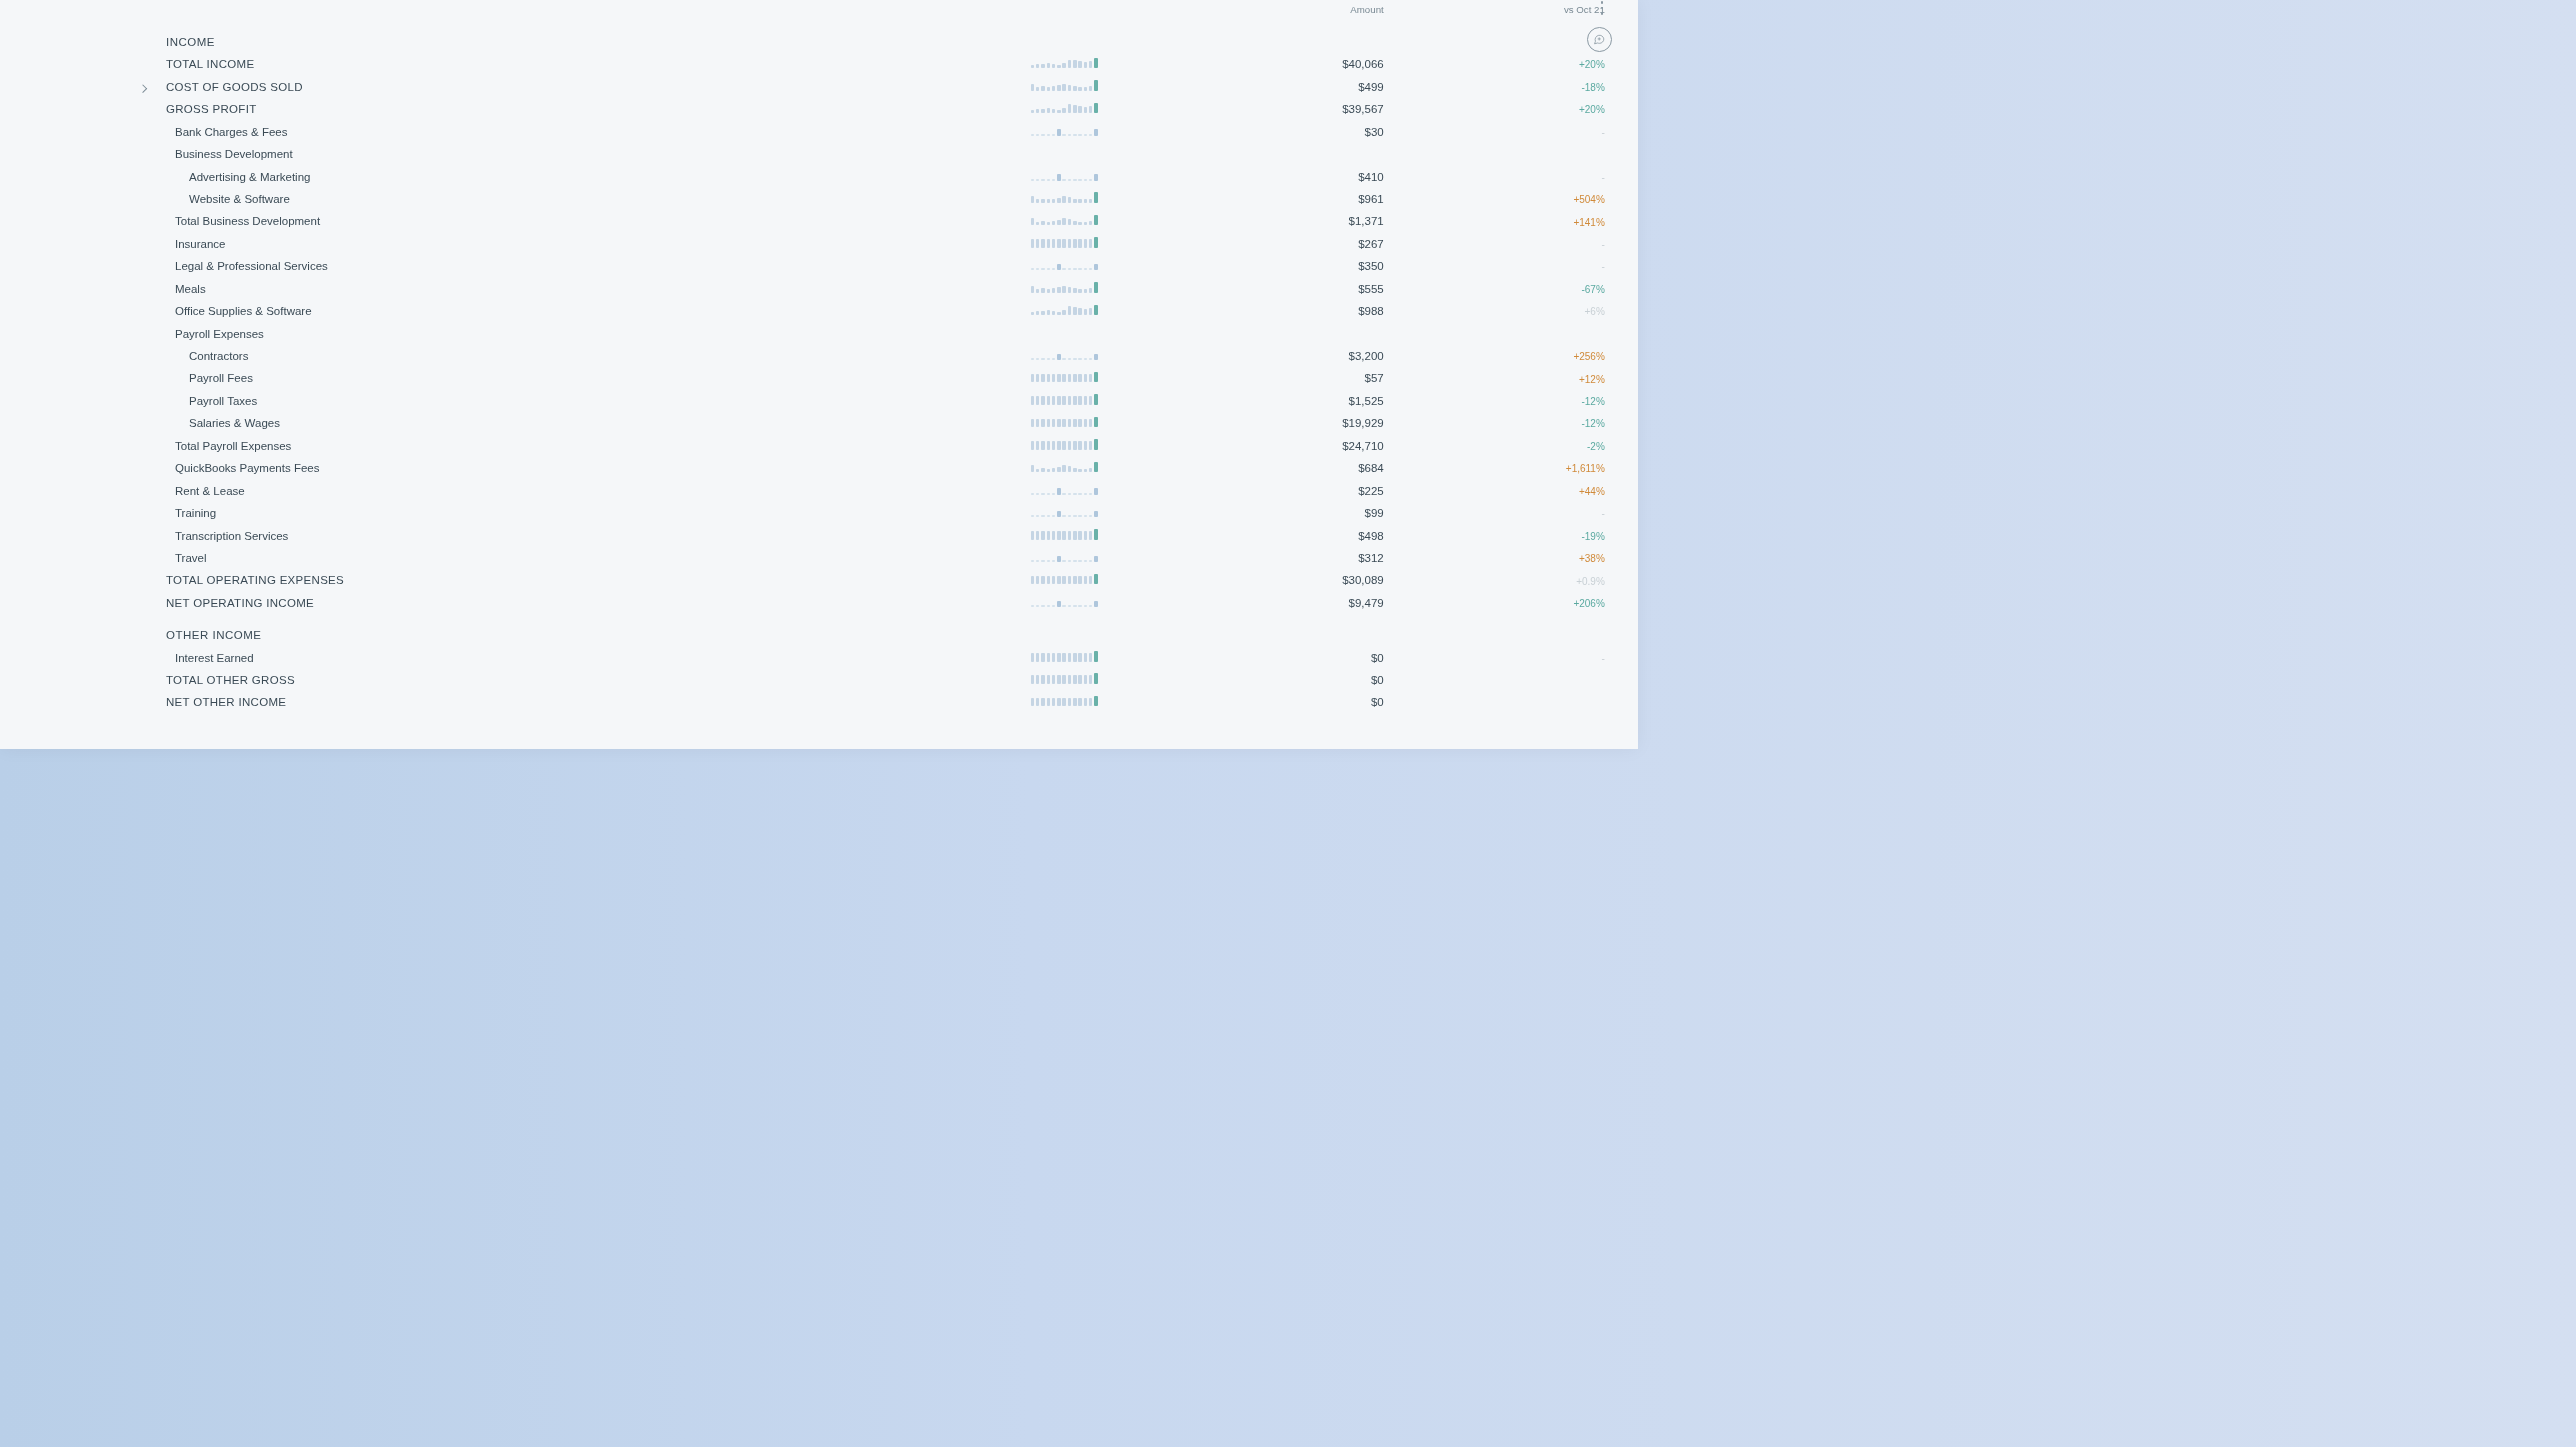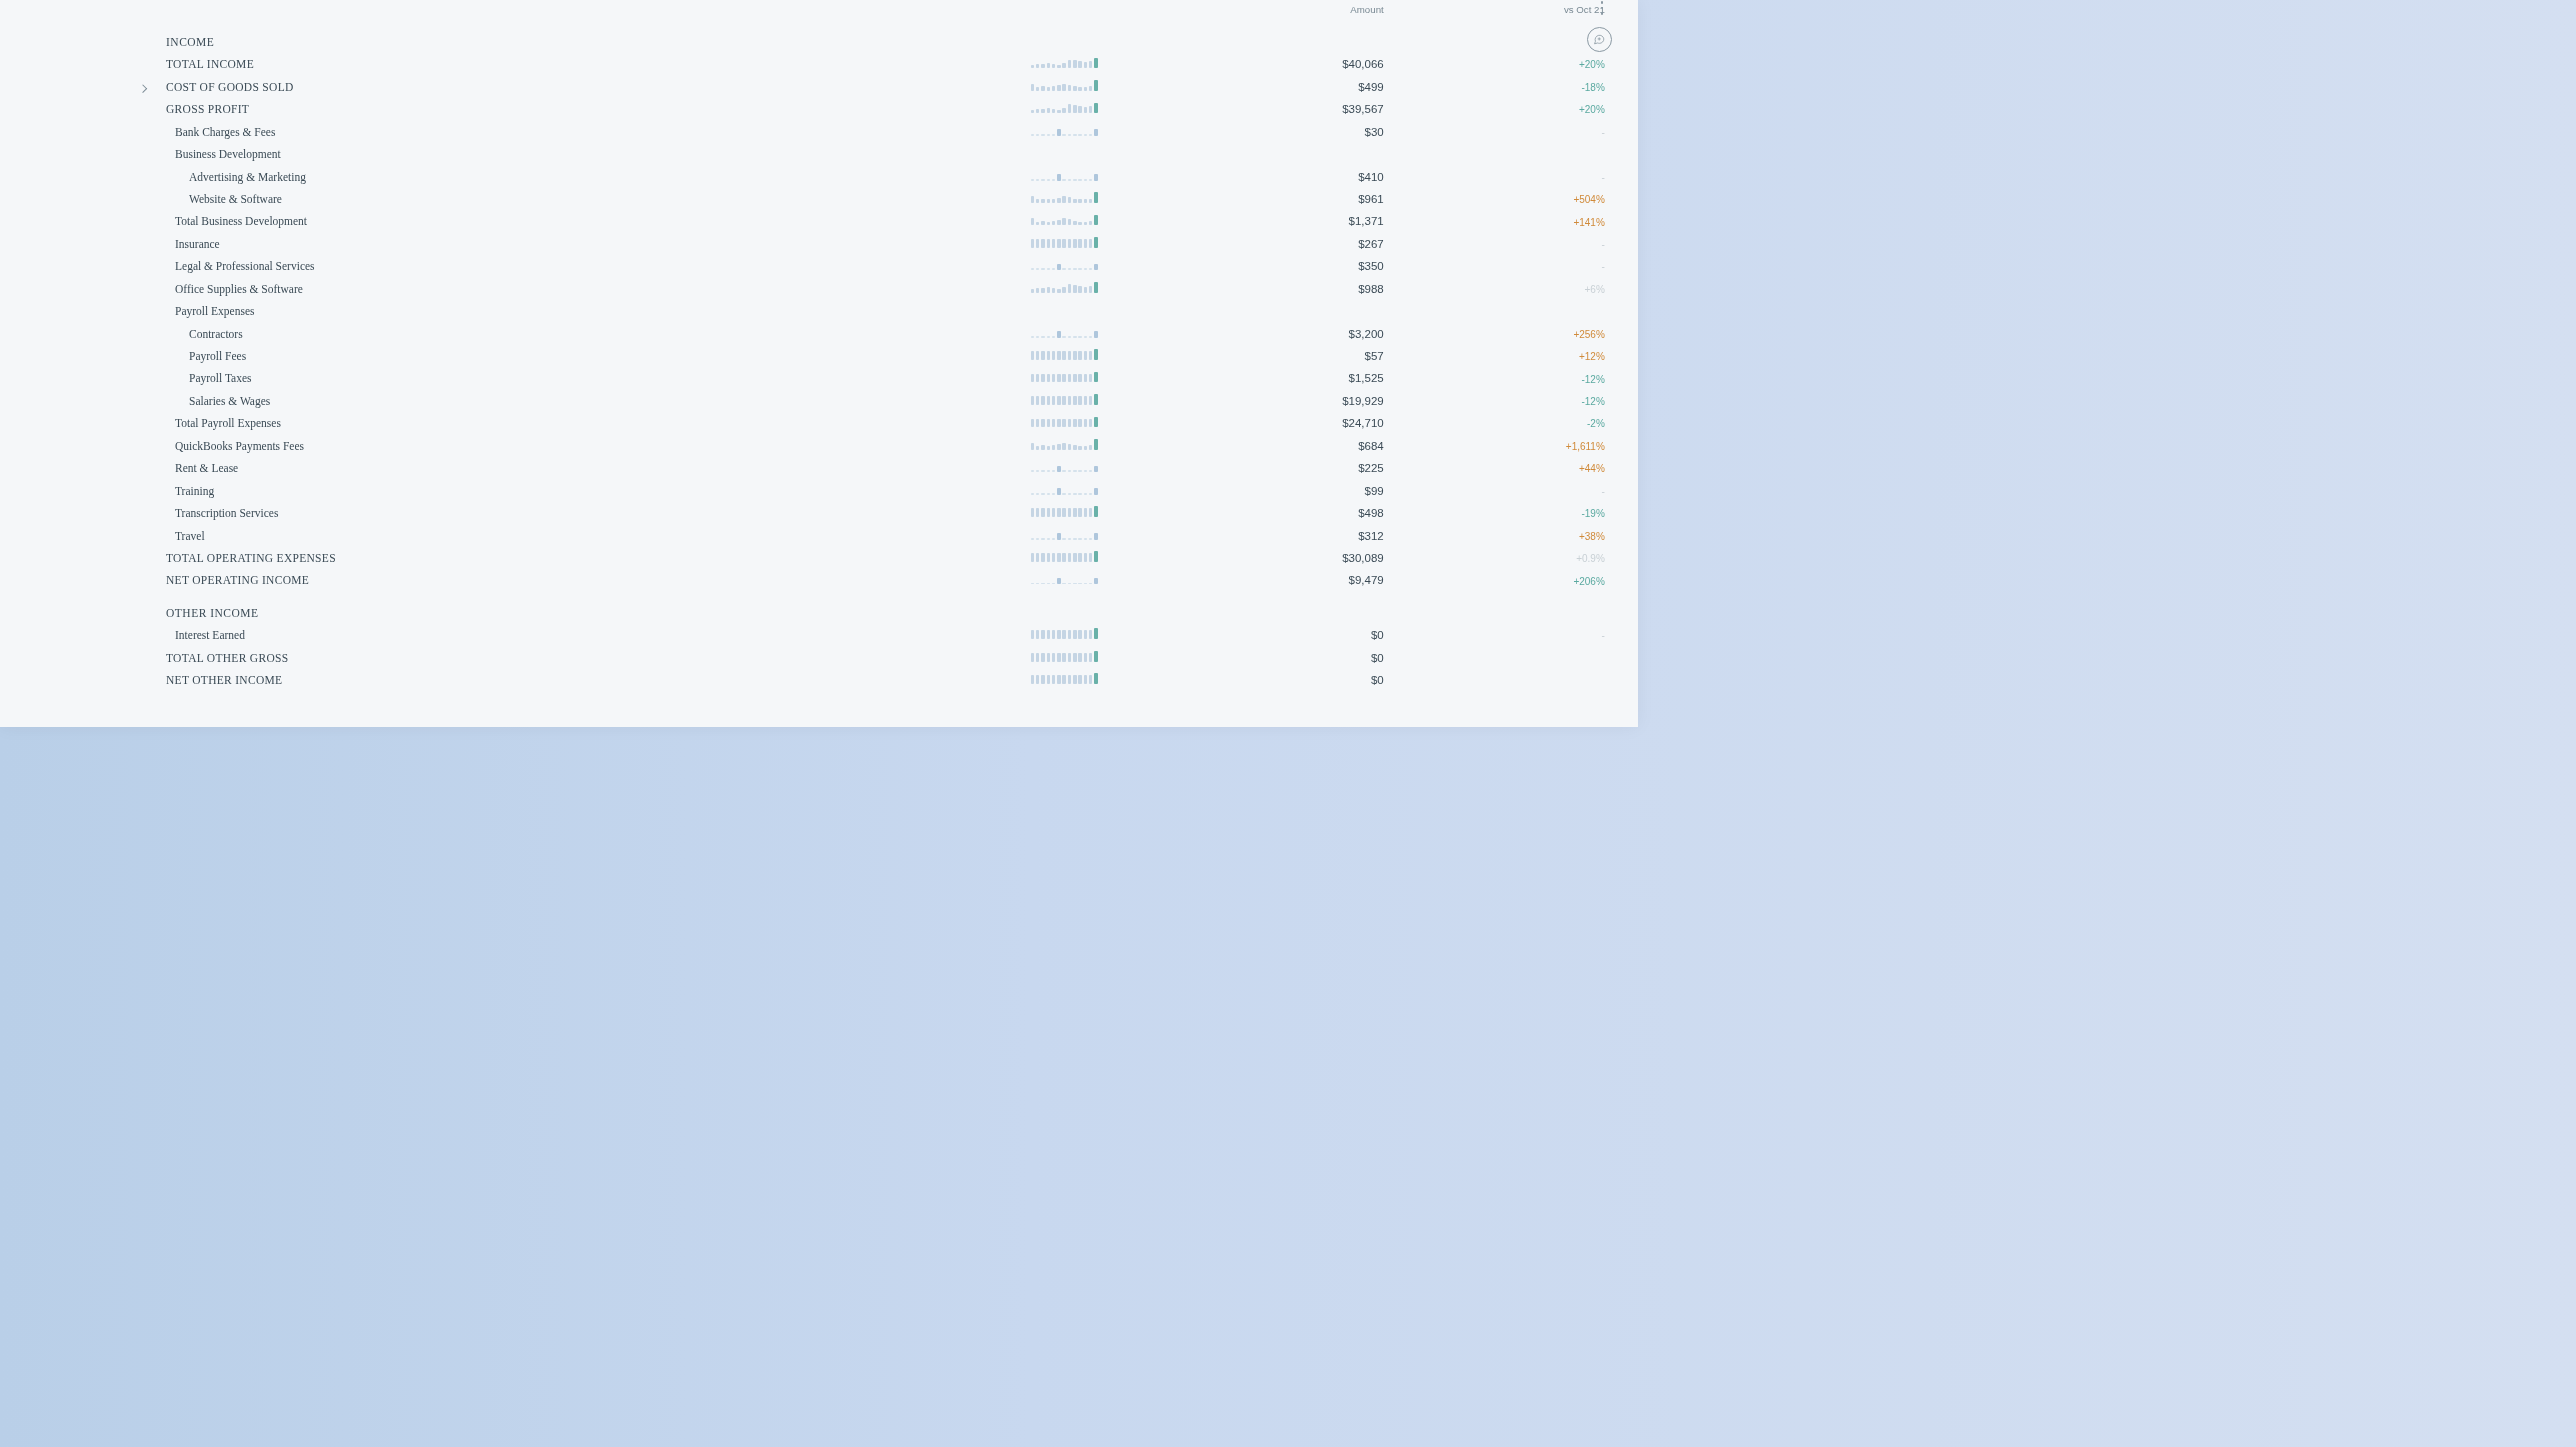--- a/index.html
+++ b/index.html
@@ -69,21 +69,21 @@
     padding: 3.5px 7px 7px 7px;
   }
   table.fin th.col-label { text-align: left; }
 
   table.fin td {
     padding: 2.6px 7px;
     vertical-align: middle;
     line-height: 1.5;
   }
 
-  .col-label { width: 42%; font-family: Liberation Serif, serif; }
+  .col-label { width: 42%; }
   .col-spark { width: 18%; text-align: right; padding-right: 8.8px !important; }
   .col-amount { width: 18%; text-align: right; color: #3a4a55; }
   .col-vs { width: 14%; text-align: right; font-size: 10px; }
 
   tr.section td.col-label {
     font-weight: 500;
     letter-spacing: 0.5px;
     padding-top: 12.4px;
   }
   tr.total td { font-weight: 500; }
@@ -351,20 +351,40 @@
               <i></i>
               <i></i>
               <i></i>
               <i></i>
               <i class="on"></i>
             </span></td>
           <td class="col-amount">$350</td>
           <td class="col-vs faint">-</td>
         </tr>
         <tr class="indent-1">
+          <td class="col-label">Meals</td>
+          <td class="col-spark"><span class="spark">
+              <i style="height: 7px;"></i>
+              <i style="height: 3.5px;"></i>
+              <i style="height: 4.4px;"></i>
+              <i style="height: 3.5px;"></i>
+              <i style="height: 4.4px;"></i>
+              <i style="height: 5.3px;"></i>
+              <i style="height: 7px;"></i>
+              <i style="height: 6.2px;"></i>
+              <i style="height: 4.4px;"></i>
+              <i style="height: 3.5px;"></i>
+              <i style="height: 3.5px;"></i>
+              <i style="height: 4.4px;"></i>
+              <i class="hi" style="height: 10.6px;"></i>
+            </span></td>
+          <td class="col-amount">$555</td>
+          <td class="col-vs neg">-67%</td>
+        </tr>
+        <tr class="indent-1">
           <td class="col-label">Office Supplies &amp; Software</td>
           <td class="col-spark"><span class="spark">
               <i style="height: 3.5px;"></i>
               <i style="height: 4.4px;"></i>
               <i style="height: 4.4px;"></i>
               <i style="height: 5.3px;"></i>
               <i style="height: 4.4px;"></i>
               <i style="height: 3.5px;"></i>
               <i style="height: 5.3px;"></i>
               <i style="height: 8.8px;"></i>

